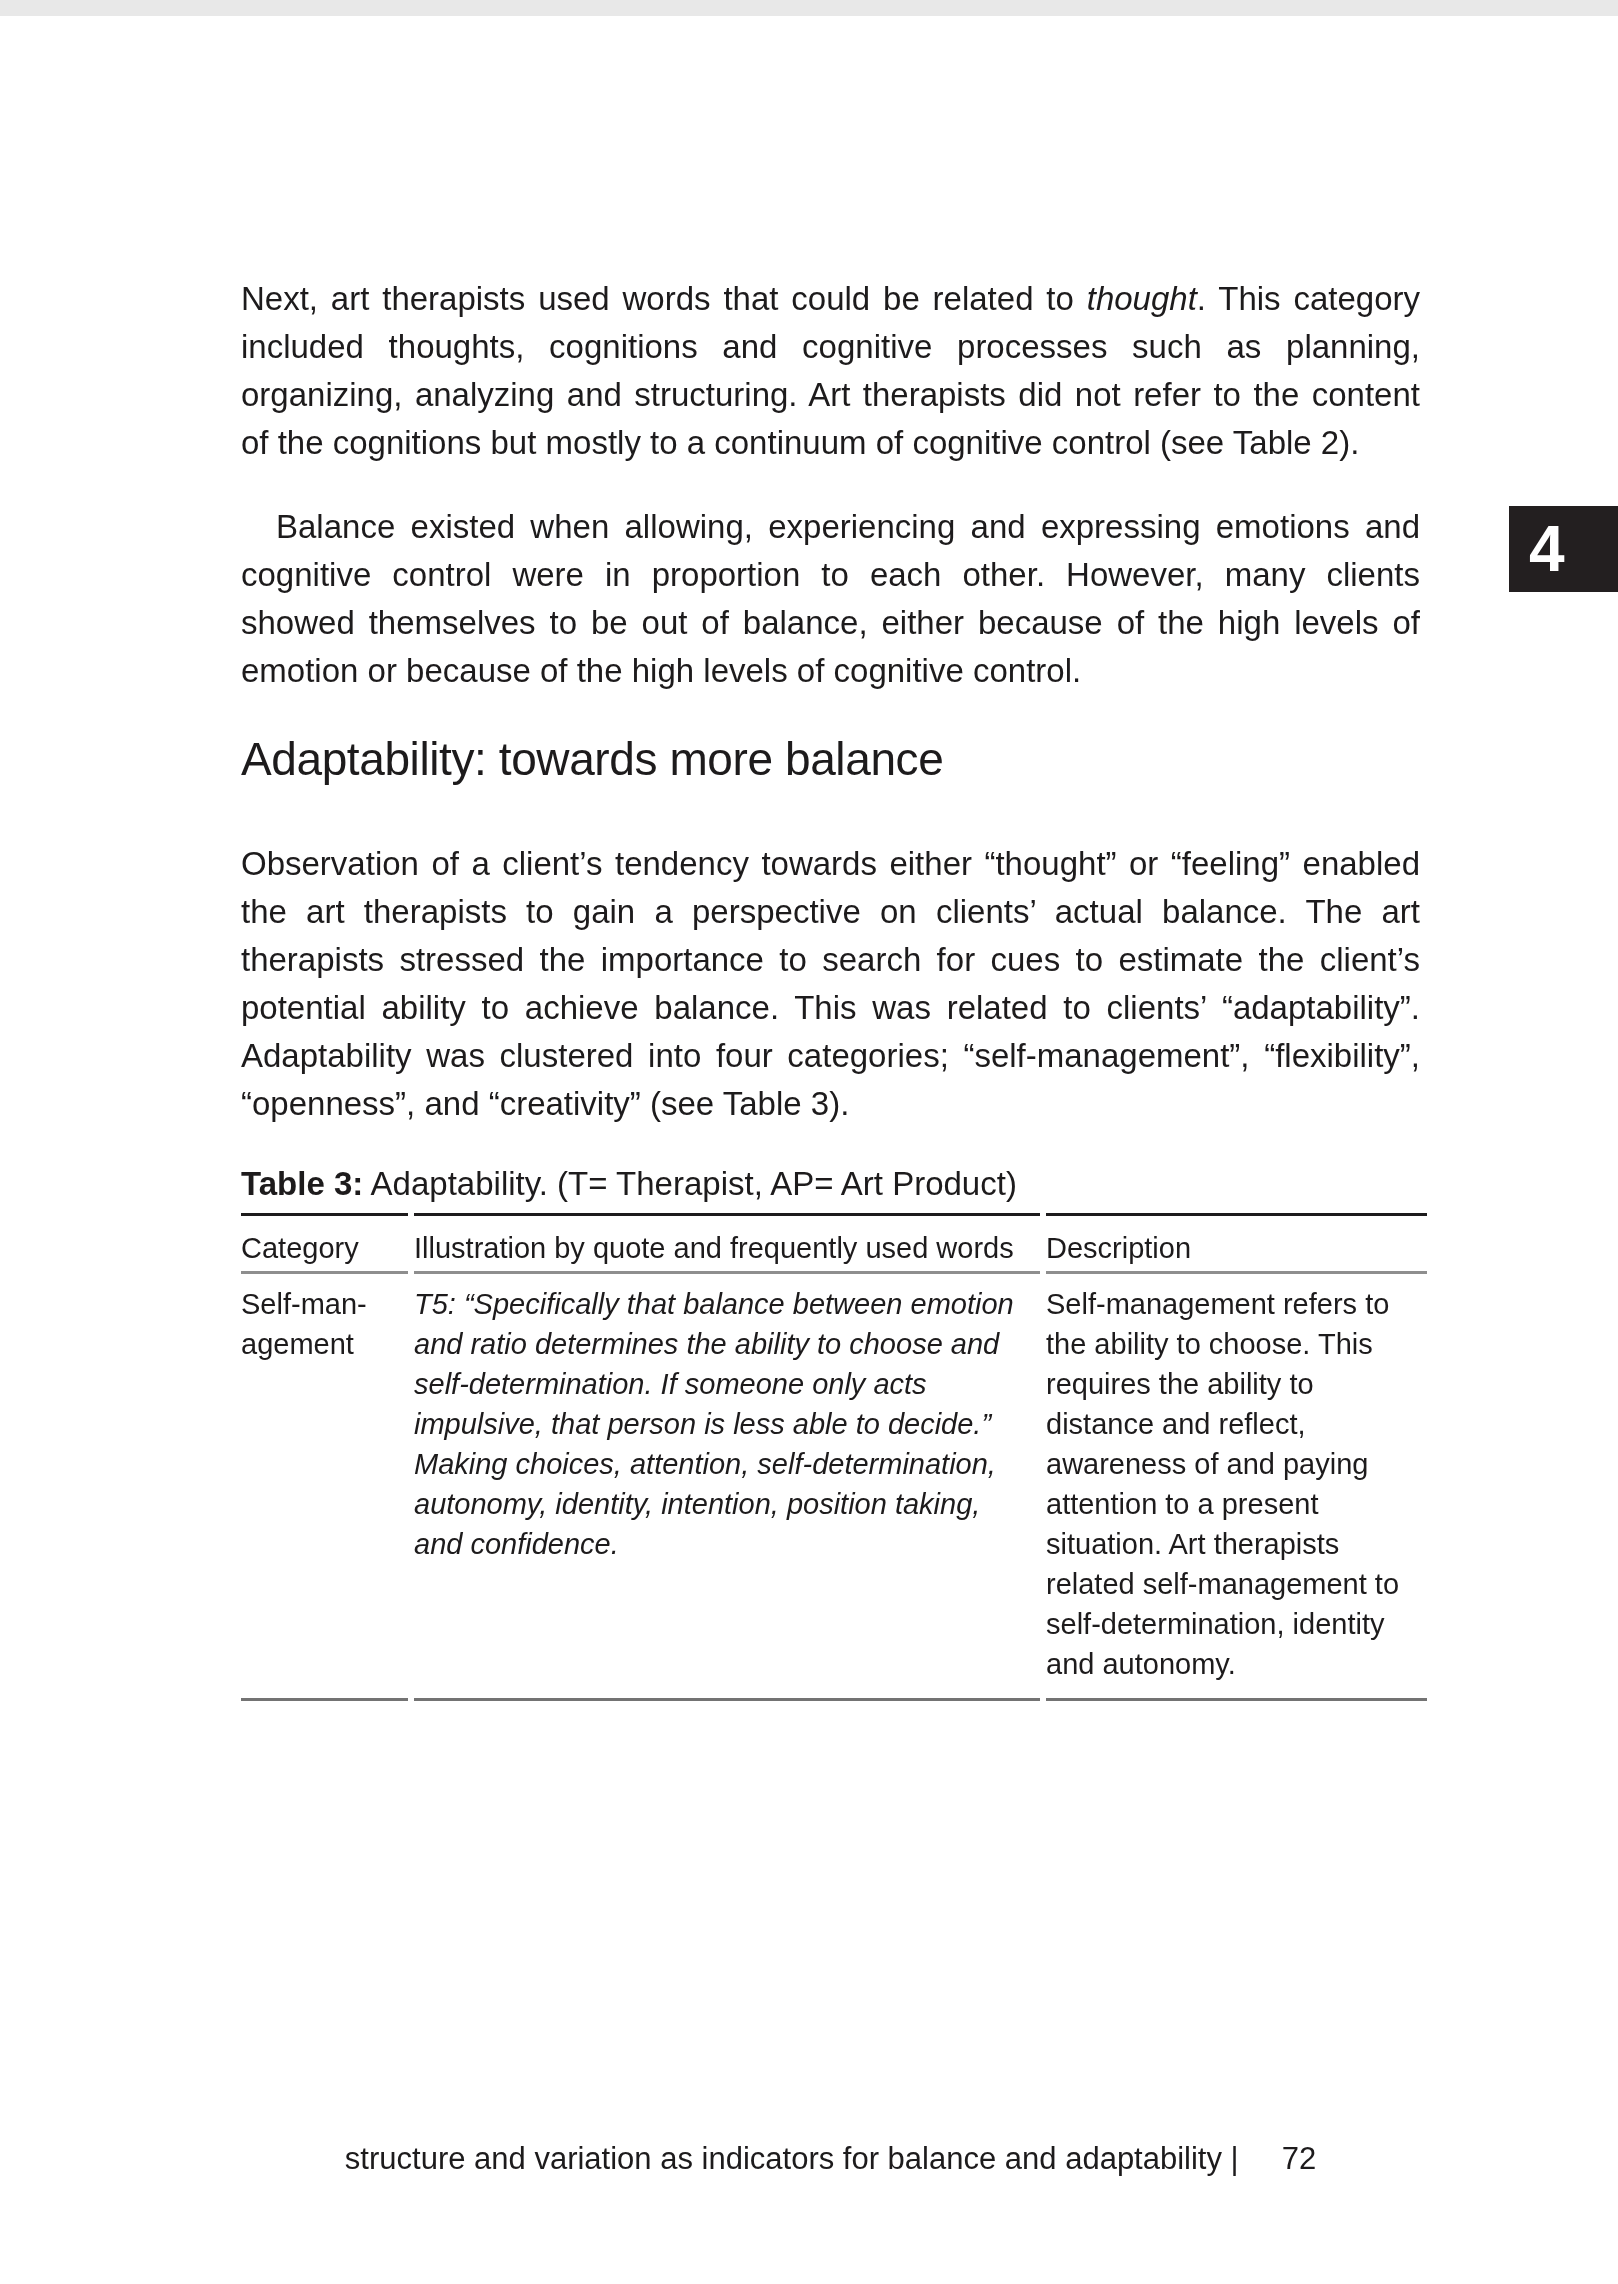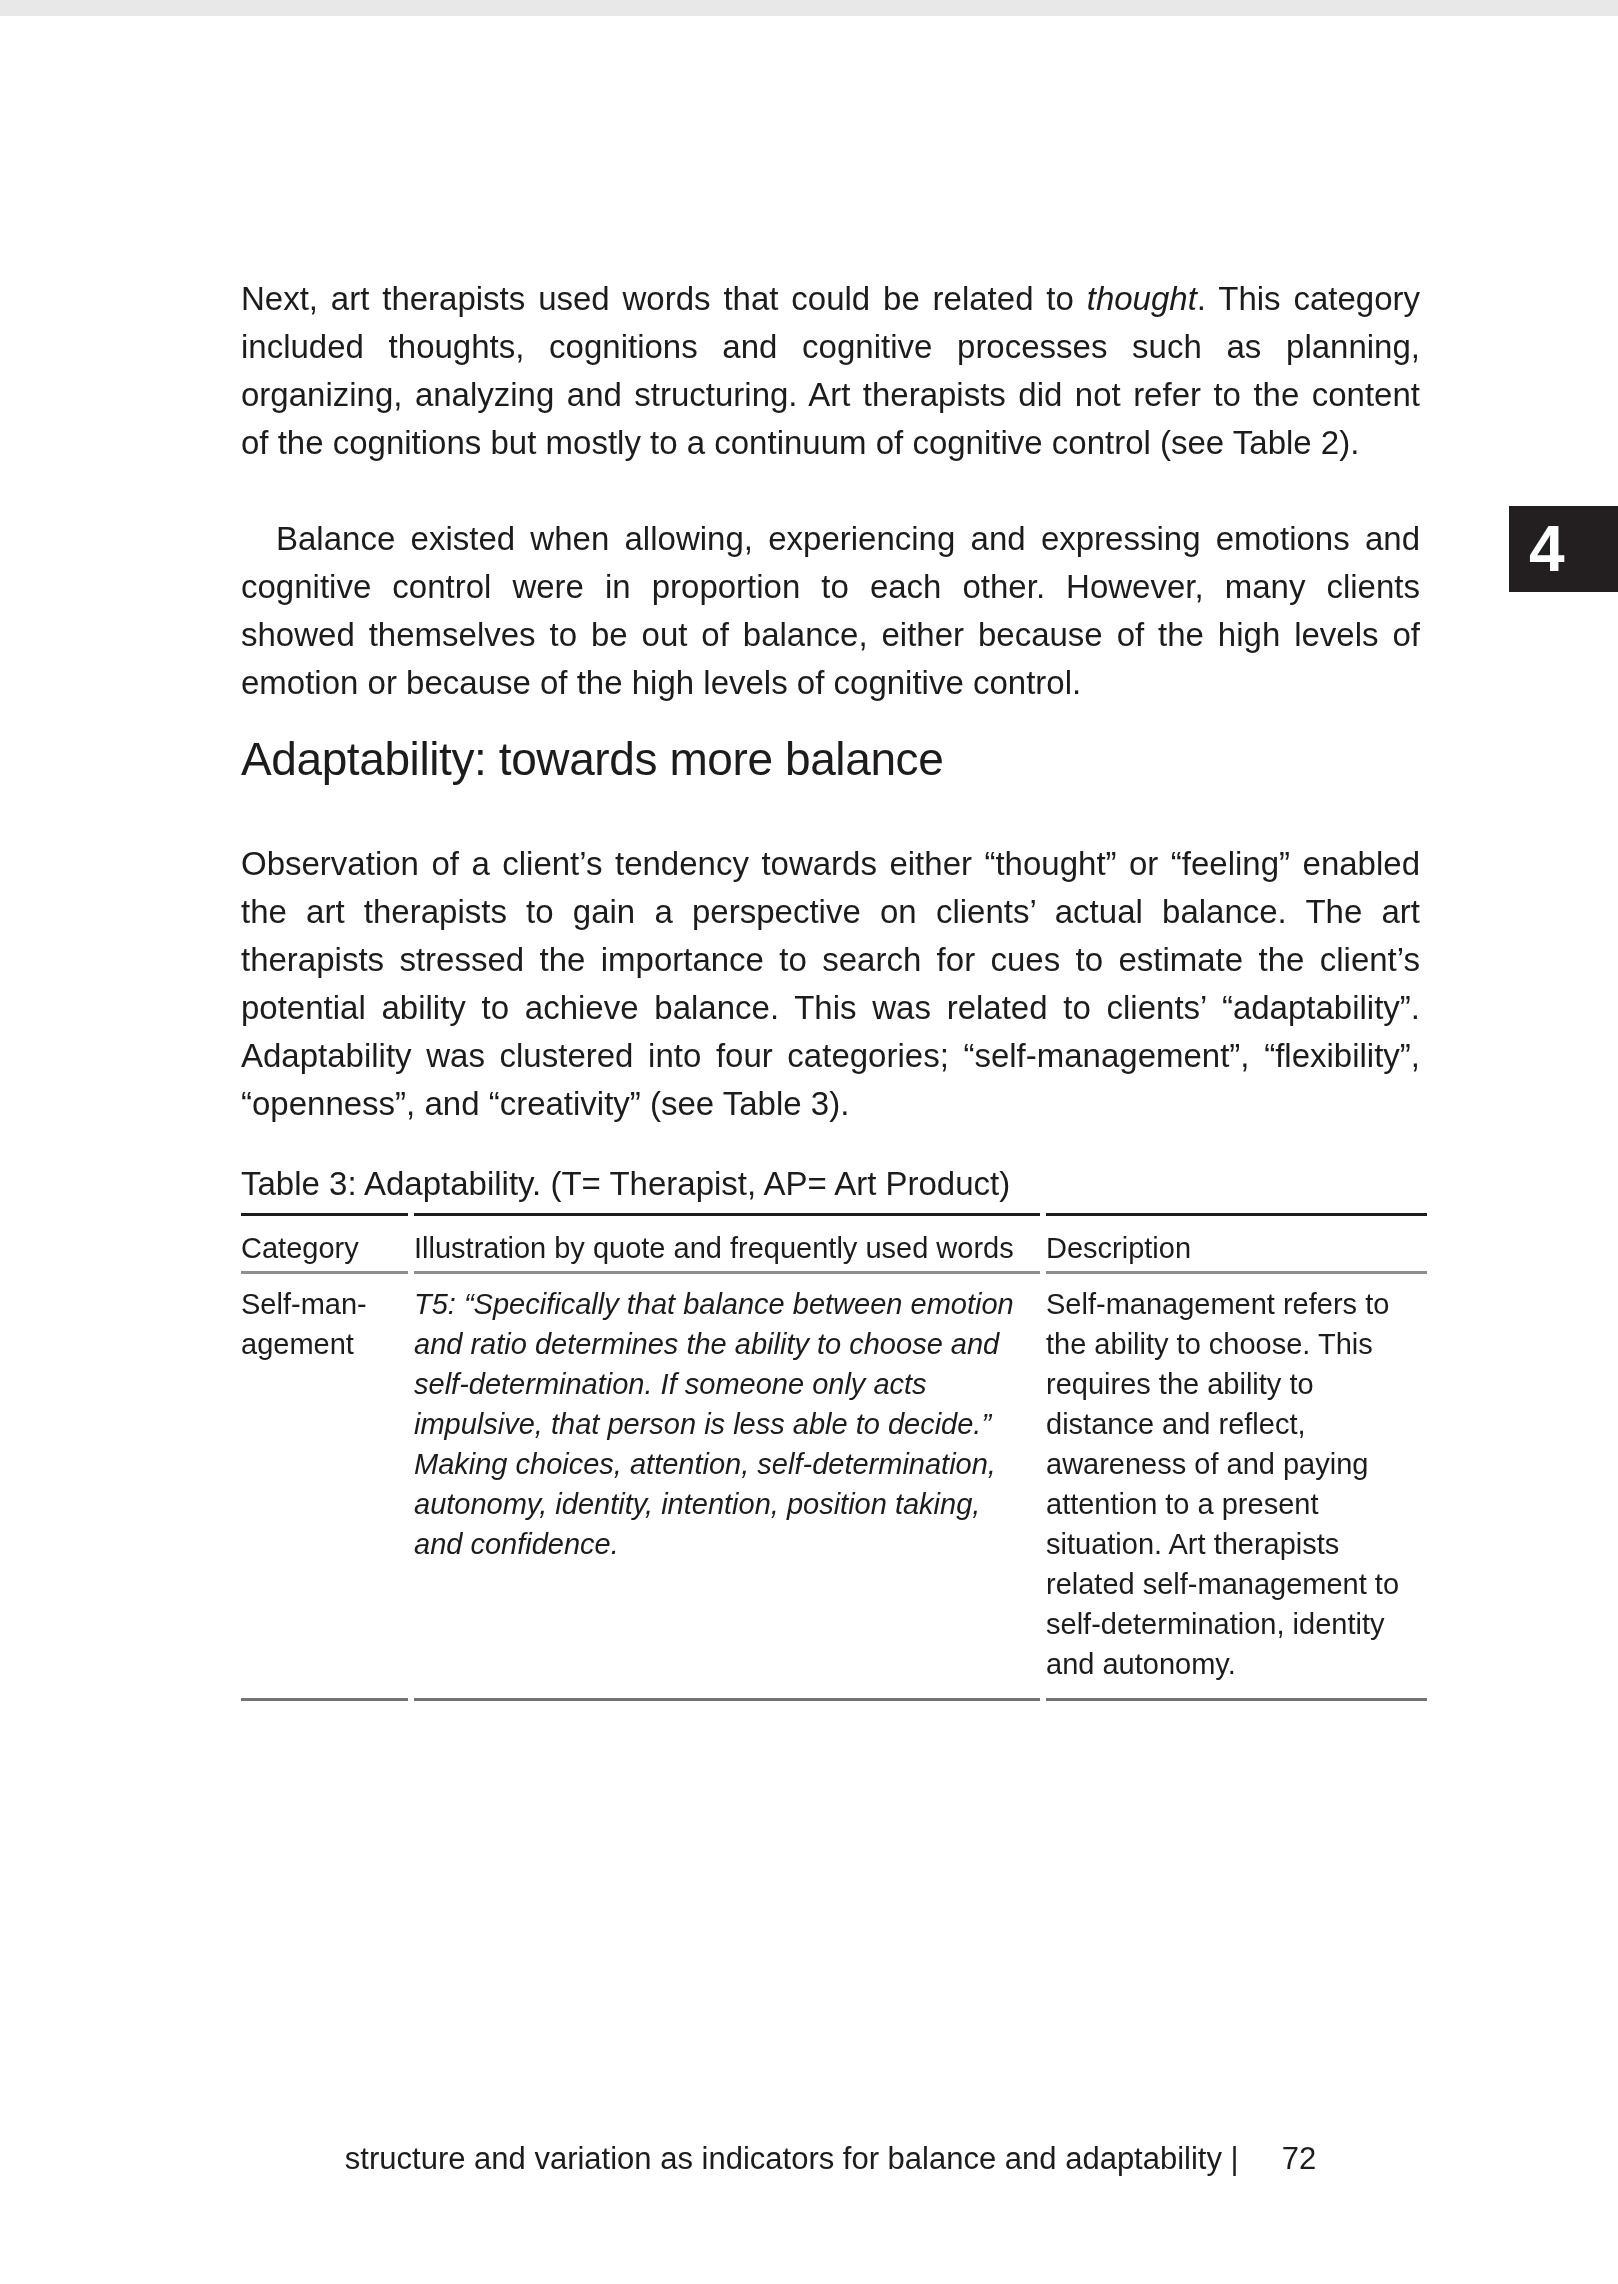--- a/index.html
+++ b/index.html
@@ -29,26 +29,26 @@
     top: 717px;
     width: 1179px;
     font-size: 46px;
     line-height: 53px;
     font-weight: normal;
     margin: 0;
     letter-spacing: -0.4px;
   }
 
   .block-p1 { position: absolute; top: 259px; left: 0; }
-  .block-p2 { position: absolute; top: 499px; left: 0; }
+  .block-p2 { position: absolute; top: 487px; left: 0; }
   .block-p3 { position: absolute; top: 824px; left: 0; }
 
   .table-block { position: absolute; top: 1146px; left: 0; width: 1181px; }
   .table-caption { font-size: 33px; line-height: 43px; margin: 0 0 7.6px 0; }
-  .table-caption b { font-weight: normal; }
+  .table-caption b { font-weight: bold; }
 
   table.data-table {
     border-collapse: separate;
     border-spacing: 6px 0;
     margin-left: -6px;
     width: 1187px;
     table-layout: fixed;
   }
   table.data-table th, table.data-table td {
     font-size: 29px;

